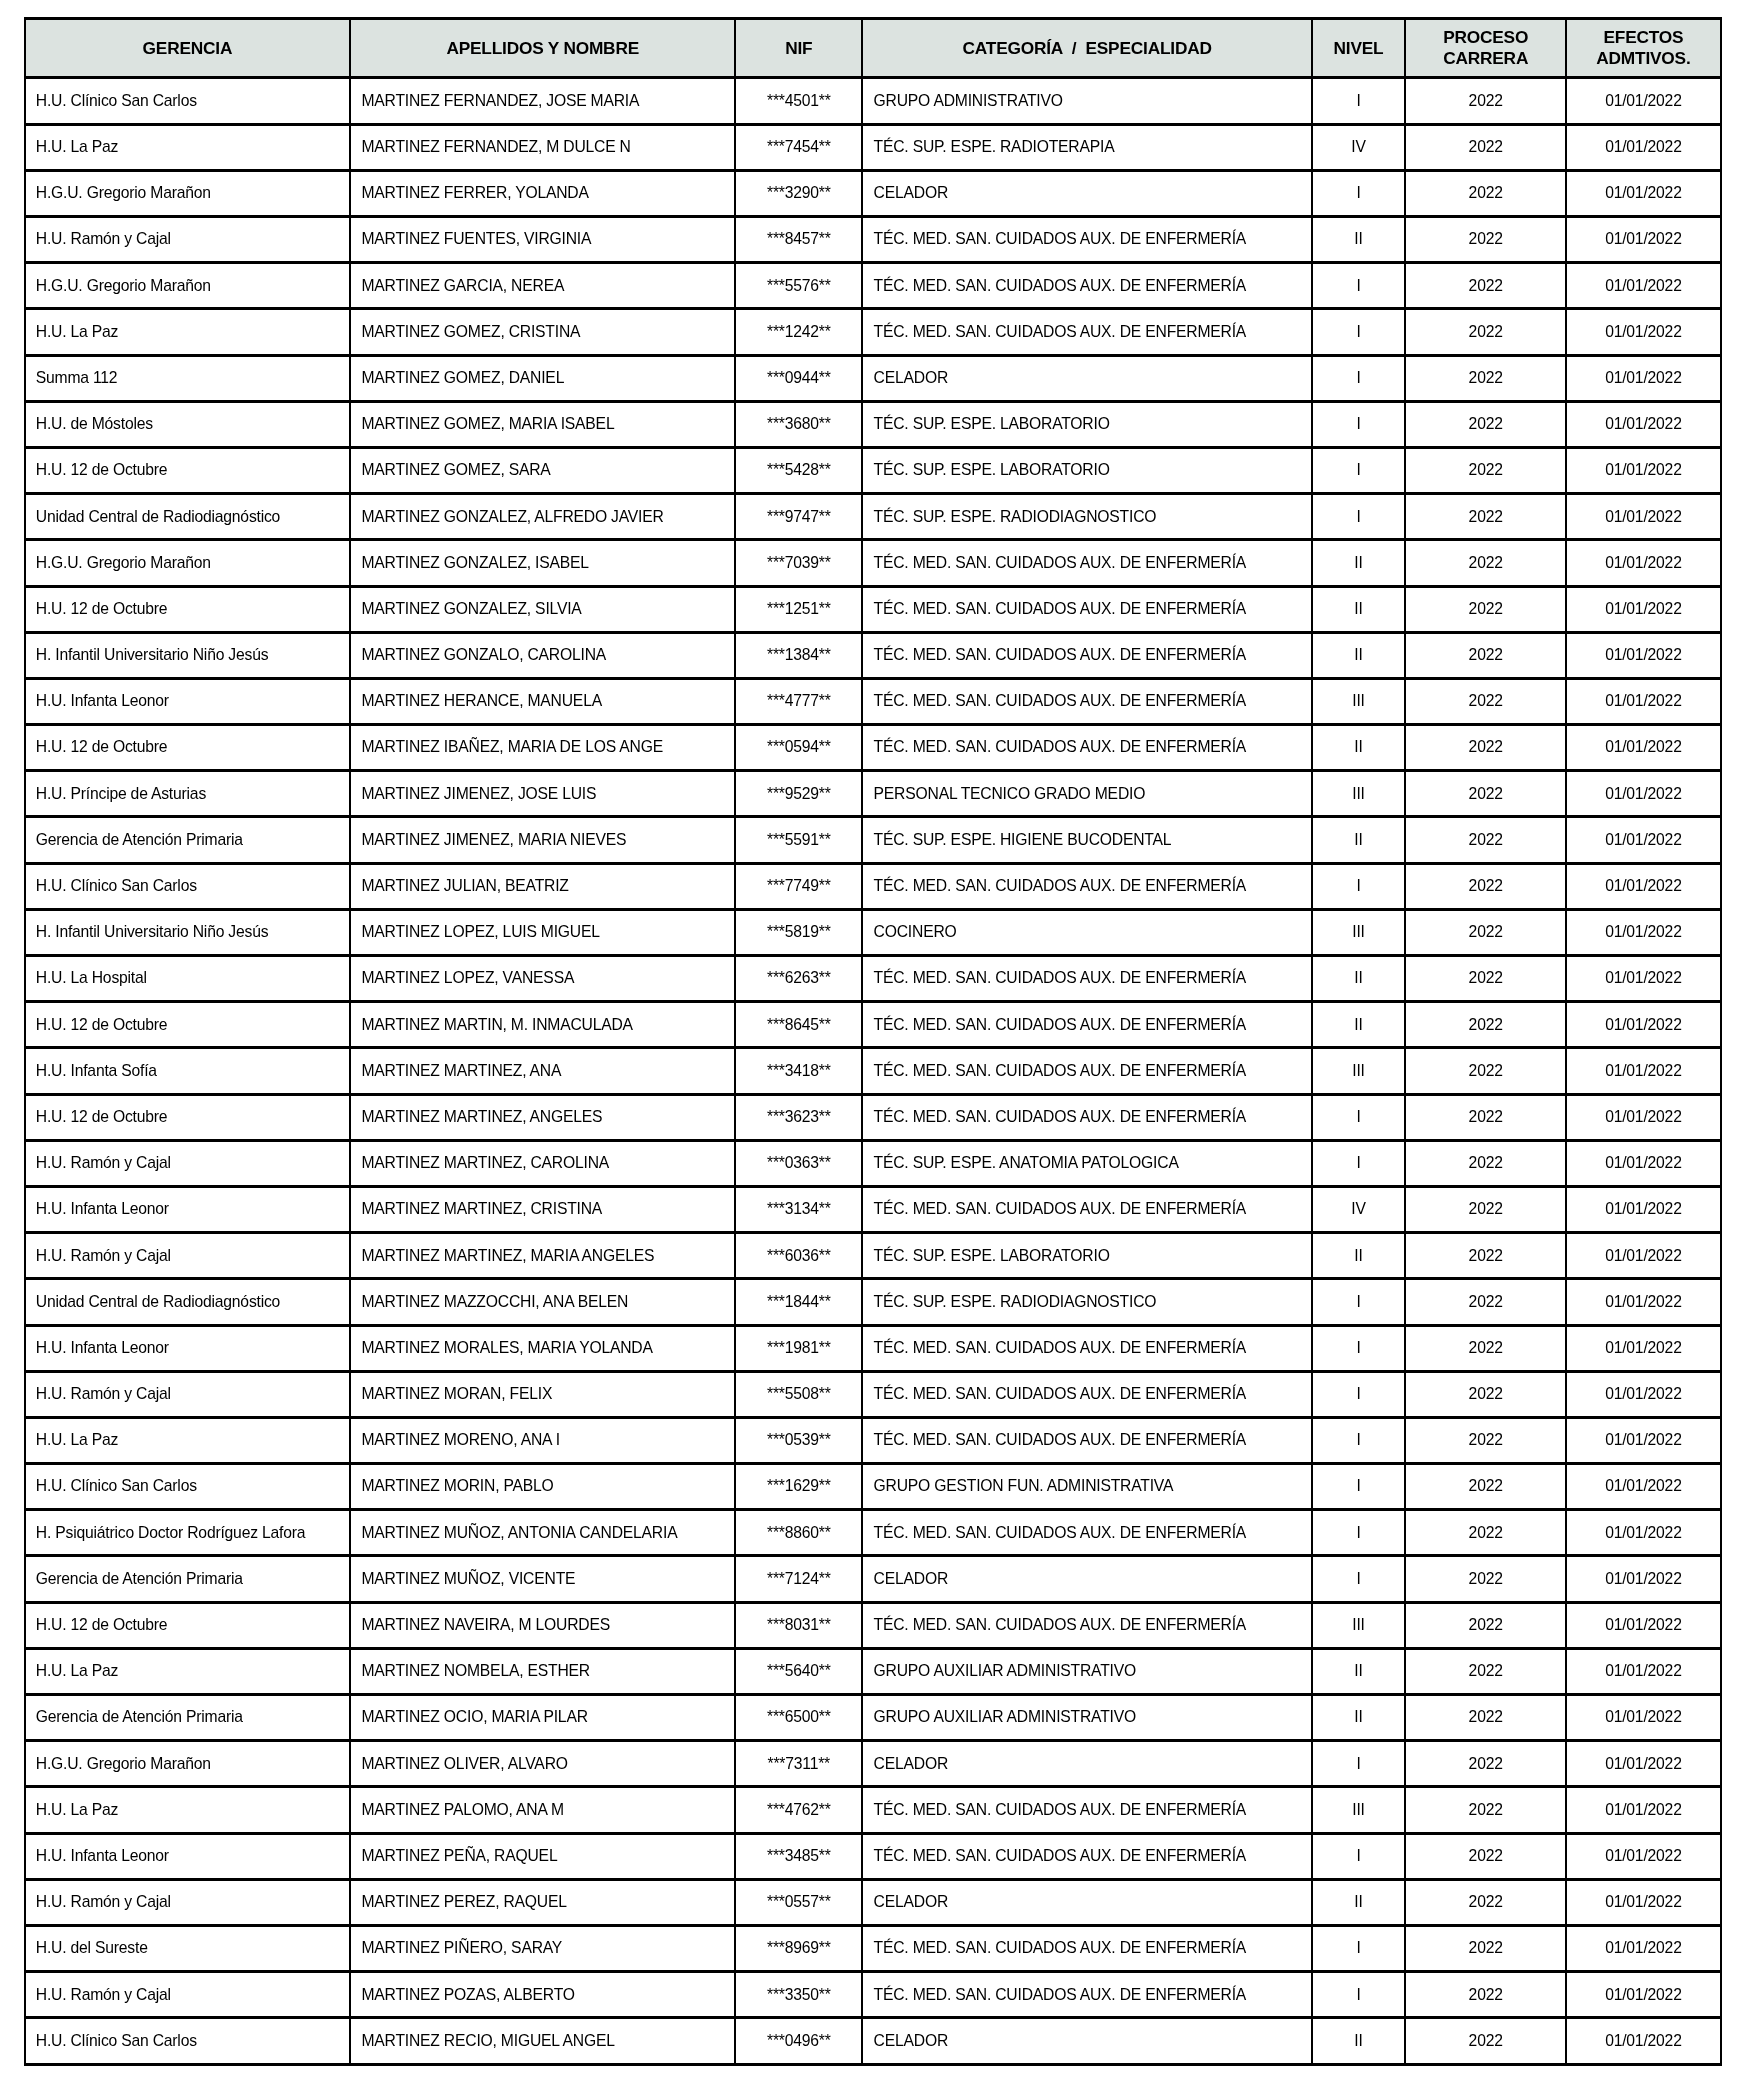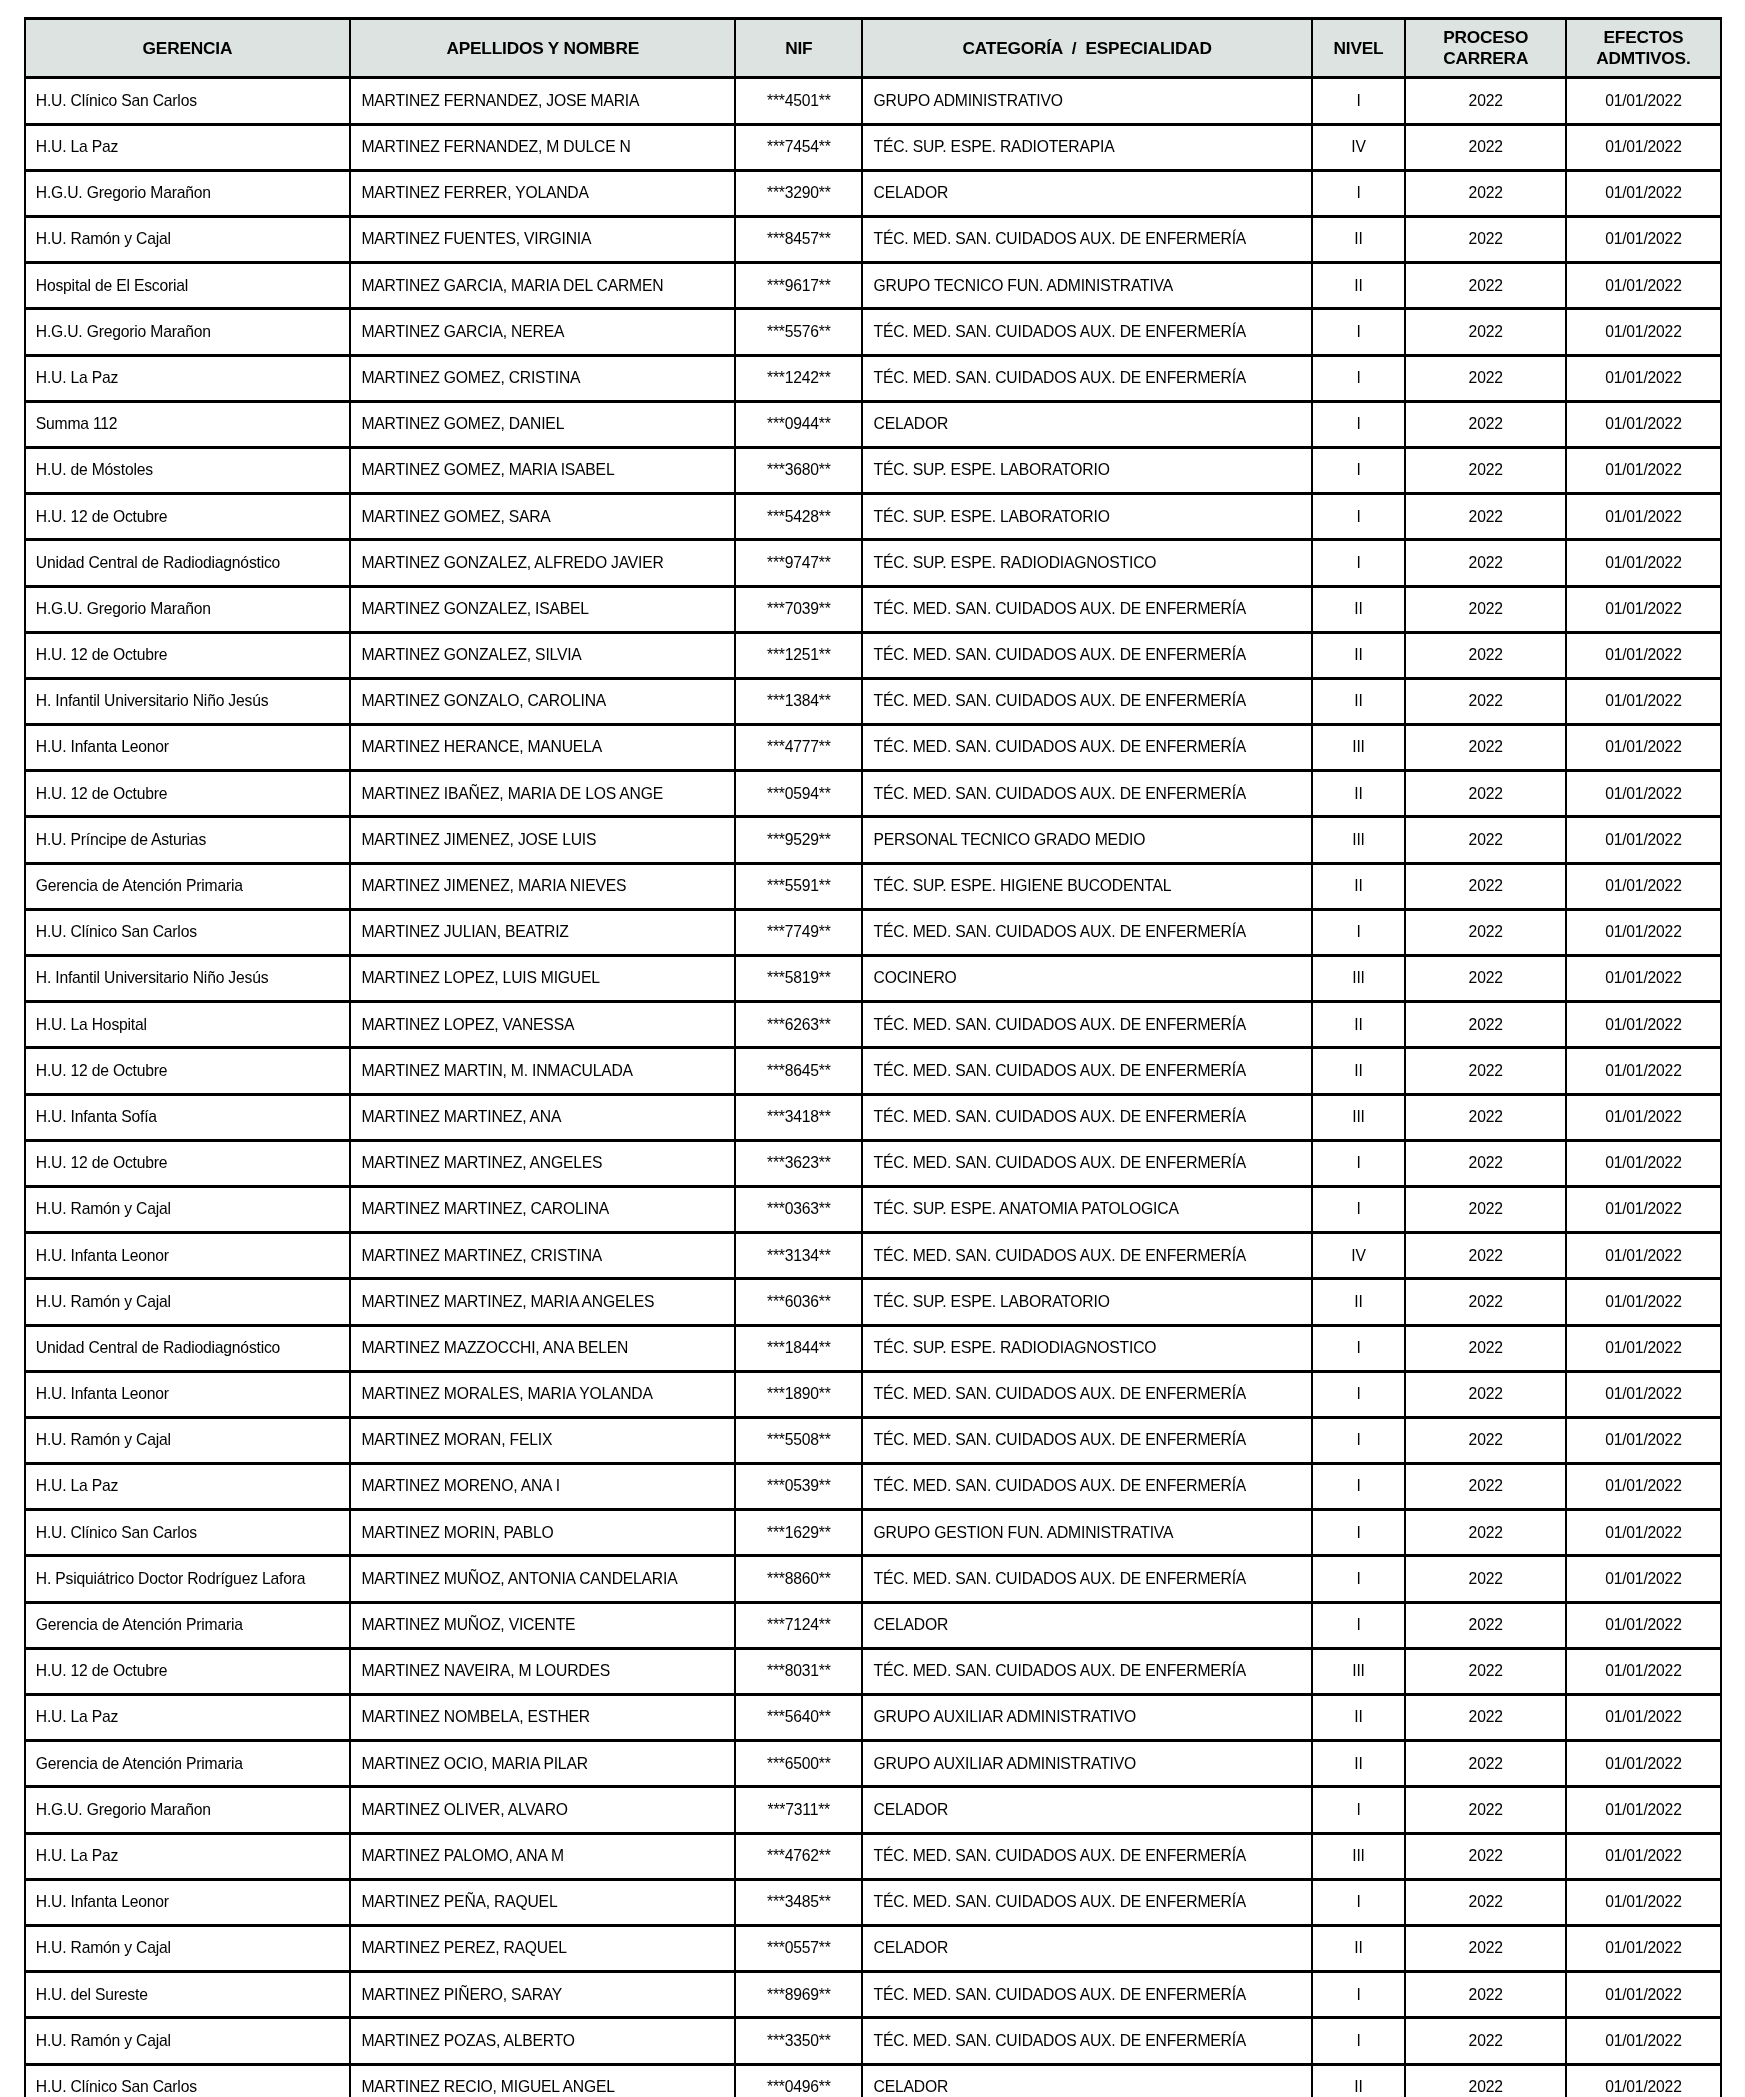--- a/index.html
+++ b/index.html
@@ -133,29 +133,20 @@
         <tr>
           <td class="cell-gerencia">H.U. Ramón y Cajal</td>
           <td class="cell-nombre">MARTINEZ FUENTES, VIRGINIA</td>
           <td class="cell-nif">***8457**</td>
           <td class="cell-categoria">TÉC. MED. SAN. CUIDADOS AUX. DE ENFERMERÍA</td>
           <td class="cell-nivel">II</td>
           <td class="cell-proceso">2022</td>
           <td class="cell-efectos">01/01/2022</td>
         </tr>
         <tr>
-          <td class="cell-gerencia">Hospital de El Escorial</td>
-          <td class="cell-nombre">MARTINEZ GARCIA, MARIA DEL CARMEN</td>
-          <td class="cell-nif">***9617**</td>
-          <td class="cell-categoria">GRUPO TECNICO FUN. ADMINISTRATIVA</td>
-          <td class="cell-nivel">II</td>
-          <td class="cell-proceso">2022</td>
-          <td class="cell-efectos">01/01/2022</td>
-        </tr>
-        <tr>
           <td class="cell-gerencia">H.G.U. Gregorio Marañon</td>
           <td class="cell-nombre">MARTINEZ GARCIA, NEREA</td>
           <td class="cell-nif">***5576**</td>
           <td class="cell-categoria">TÉC. MED. SAN. CUIDADOS AUX. DE ENFERMERÍA</td>
           <td class="cell-nivel">I</td>
           <td class="cell-proceso">2022</td>
           <td class="cell-efectos">01/01/2022</td>
         </tr>
         <tr>
           <td class="cell-gerencia">H.U. La Paz</td>
@@ -351,21 +342,21 @@
           <td class="cell-nombre">MARTINEZ MAZZOCCHI, ANA BELEN</td>
           <td class="cell-nif">***1844**</td>
           <td class="cell-categoria">TÉC. SUP. ESPE. RADIODIAGNOSTICO</td>
           <td class="cell-nivel">I</td>
           <td class="cell-proceso">2022</td>
           <td class="cell-efectos">01/01/2022</td>
         </tr>
         <tr>
           <td class="cell-gerencia">H.U. Infanta Leonor</td>
           <td class="cell-nombre">MARTINEZ MORALES, MARIA YOLANDA</td>
-          <td class="cell-nif">***1890**</td>
+          <td class="cell-nif">***1981**</td>
           <td class="cell-categoria">TÉC. MED. SAN. CUIDADOS AUX. DE ENFERMERÍA</td>
           <td class="cell-nivel">I</td>
           <td class="cell-proceso">2022</td>
           <td class="cell-efectos">01/01/2022</td>
         </tr>
         <tr>
           <td class="cell-gerencia">H.U. Ramón y Cajal</td>
           <td class="cell-nombre">MARTINEZ MORAN, FELIX</td>
           <td class="cell-nif">***5508**</td>
           <td class="cell-categoria">TÉC. MED. SAN. CUIDADOS AUX. DE ENFERMERÍA</td>

